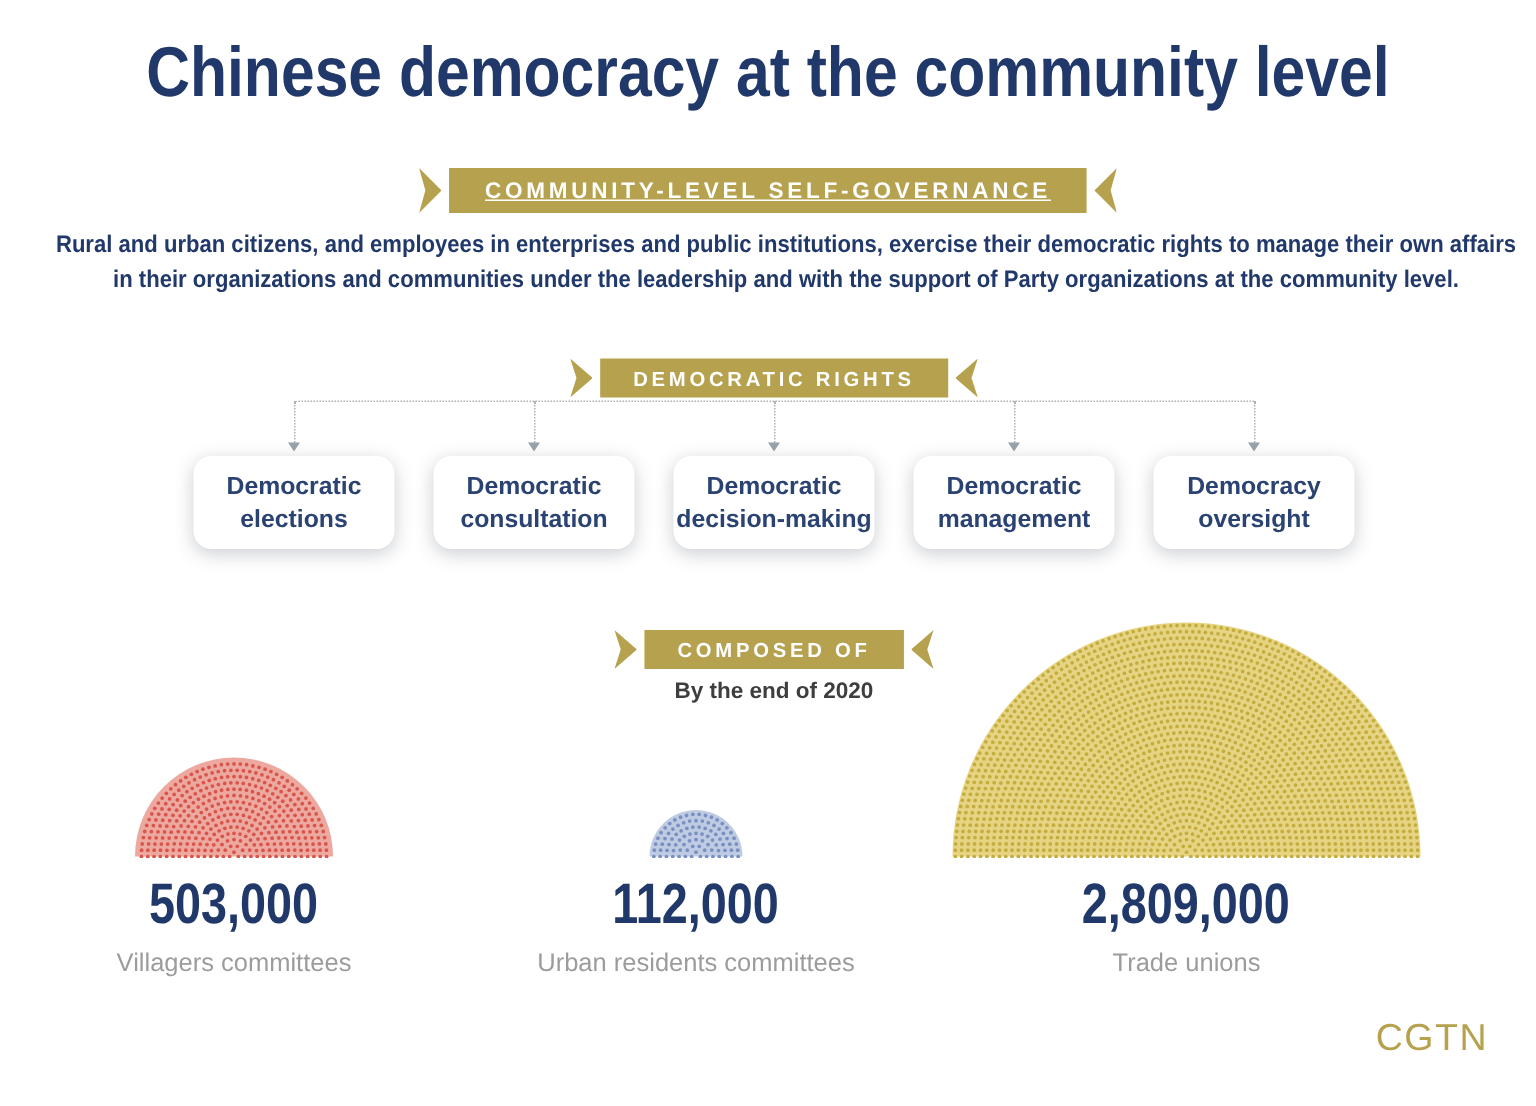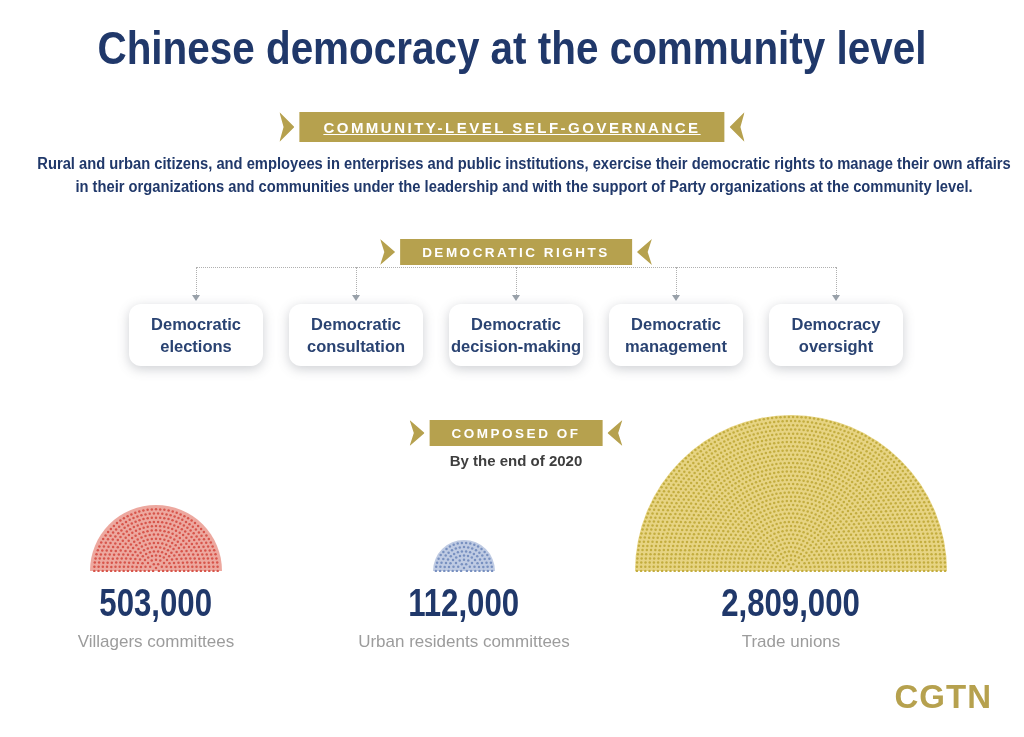--- a/index.html
+++ b/index.html
@@ -49,21 +49,21 @@
   
   .chart-group{position:absolute;top:412px;width:320px;text-align:center;}
   .semi-holder{height:160px;display:flex;align-items:flex-end;justify-content:center;}
   .chart-value{margin-top:10px;font-size:38px;font-weight:800;color:var(--navy,#20386a);}
   .chart-value span{display:inline-block;transform:scaleX(0.82);white-space:nowrap;}
   .chart-label{margin-top:7px;font-size:17px;color:var(--graylabel,#9c9c9c);}
 
   
   .sources{position:absolute;top:698px;left:27px;font-size:13px;letter-spacing:0.2px;
            color:var(--graysrc,#8f8f8f);}
-  .logo{position:absolute;top:678px;right:32px;font-size:33px;font-weight:700;
+  .logo{position:absolute;top:678px;right:32px;font-size:25px;font-weight:400;
         letter-spacing:1px;color:var(--gold,#b6a14e);}
 </style>
 </head>
 <body>
 
 <div class="page">
 
   <div class="title-row">
     <h1>Chinese democracy at the community level</h1>
   </div>

